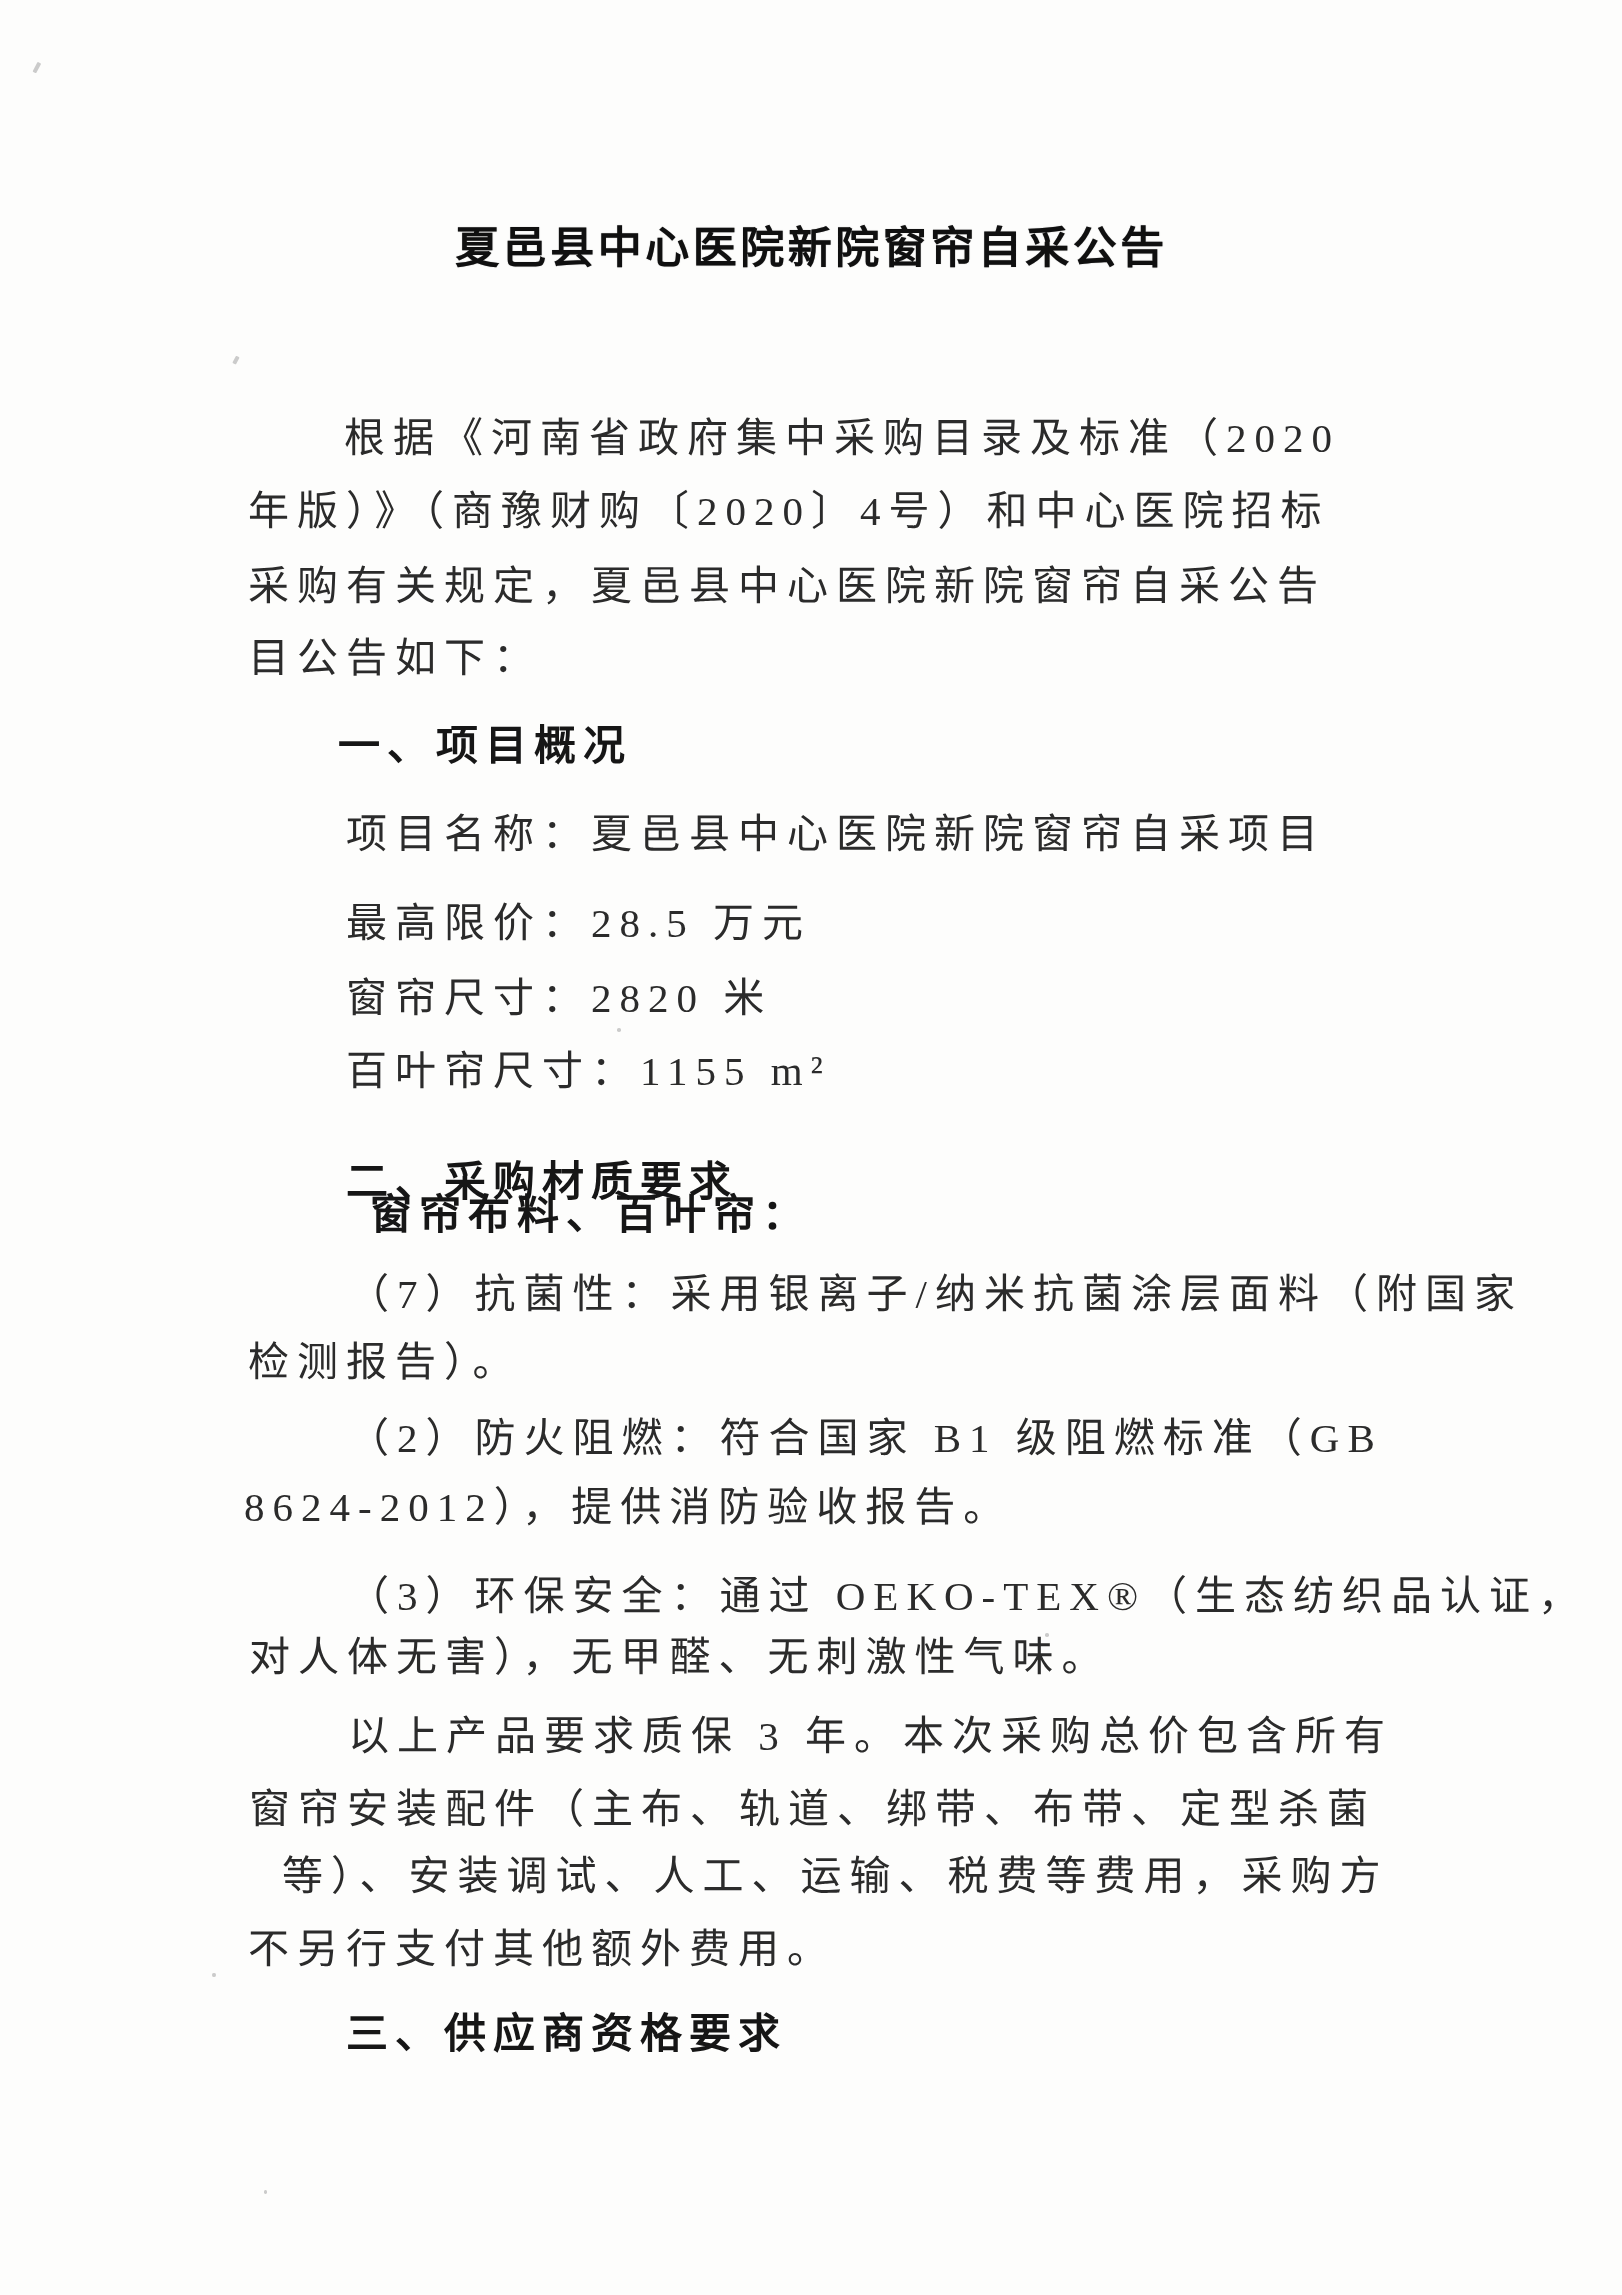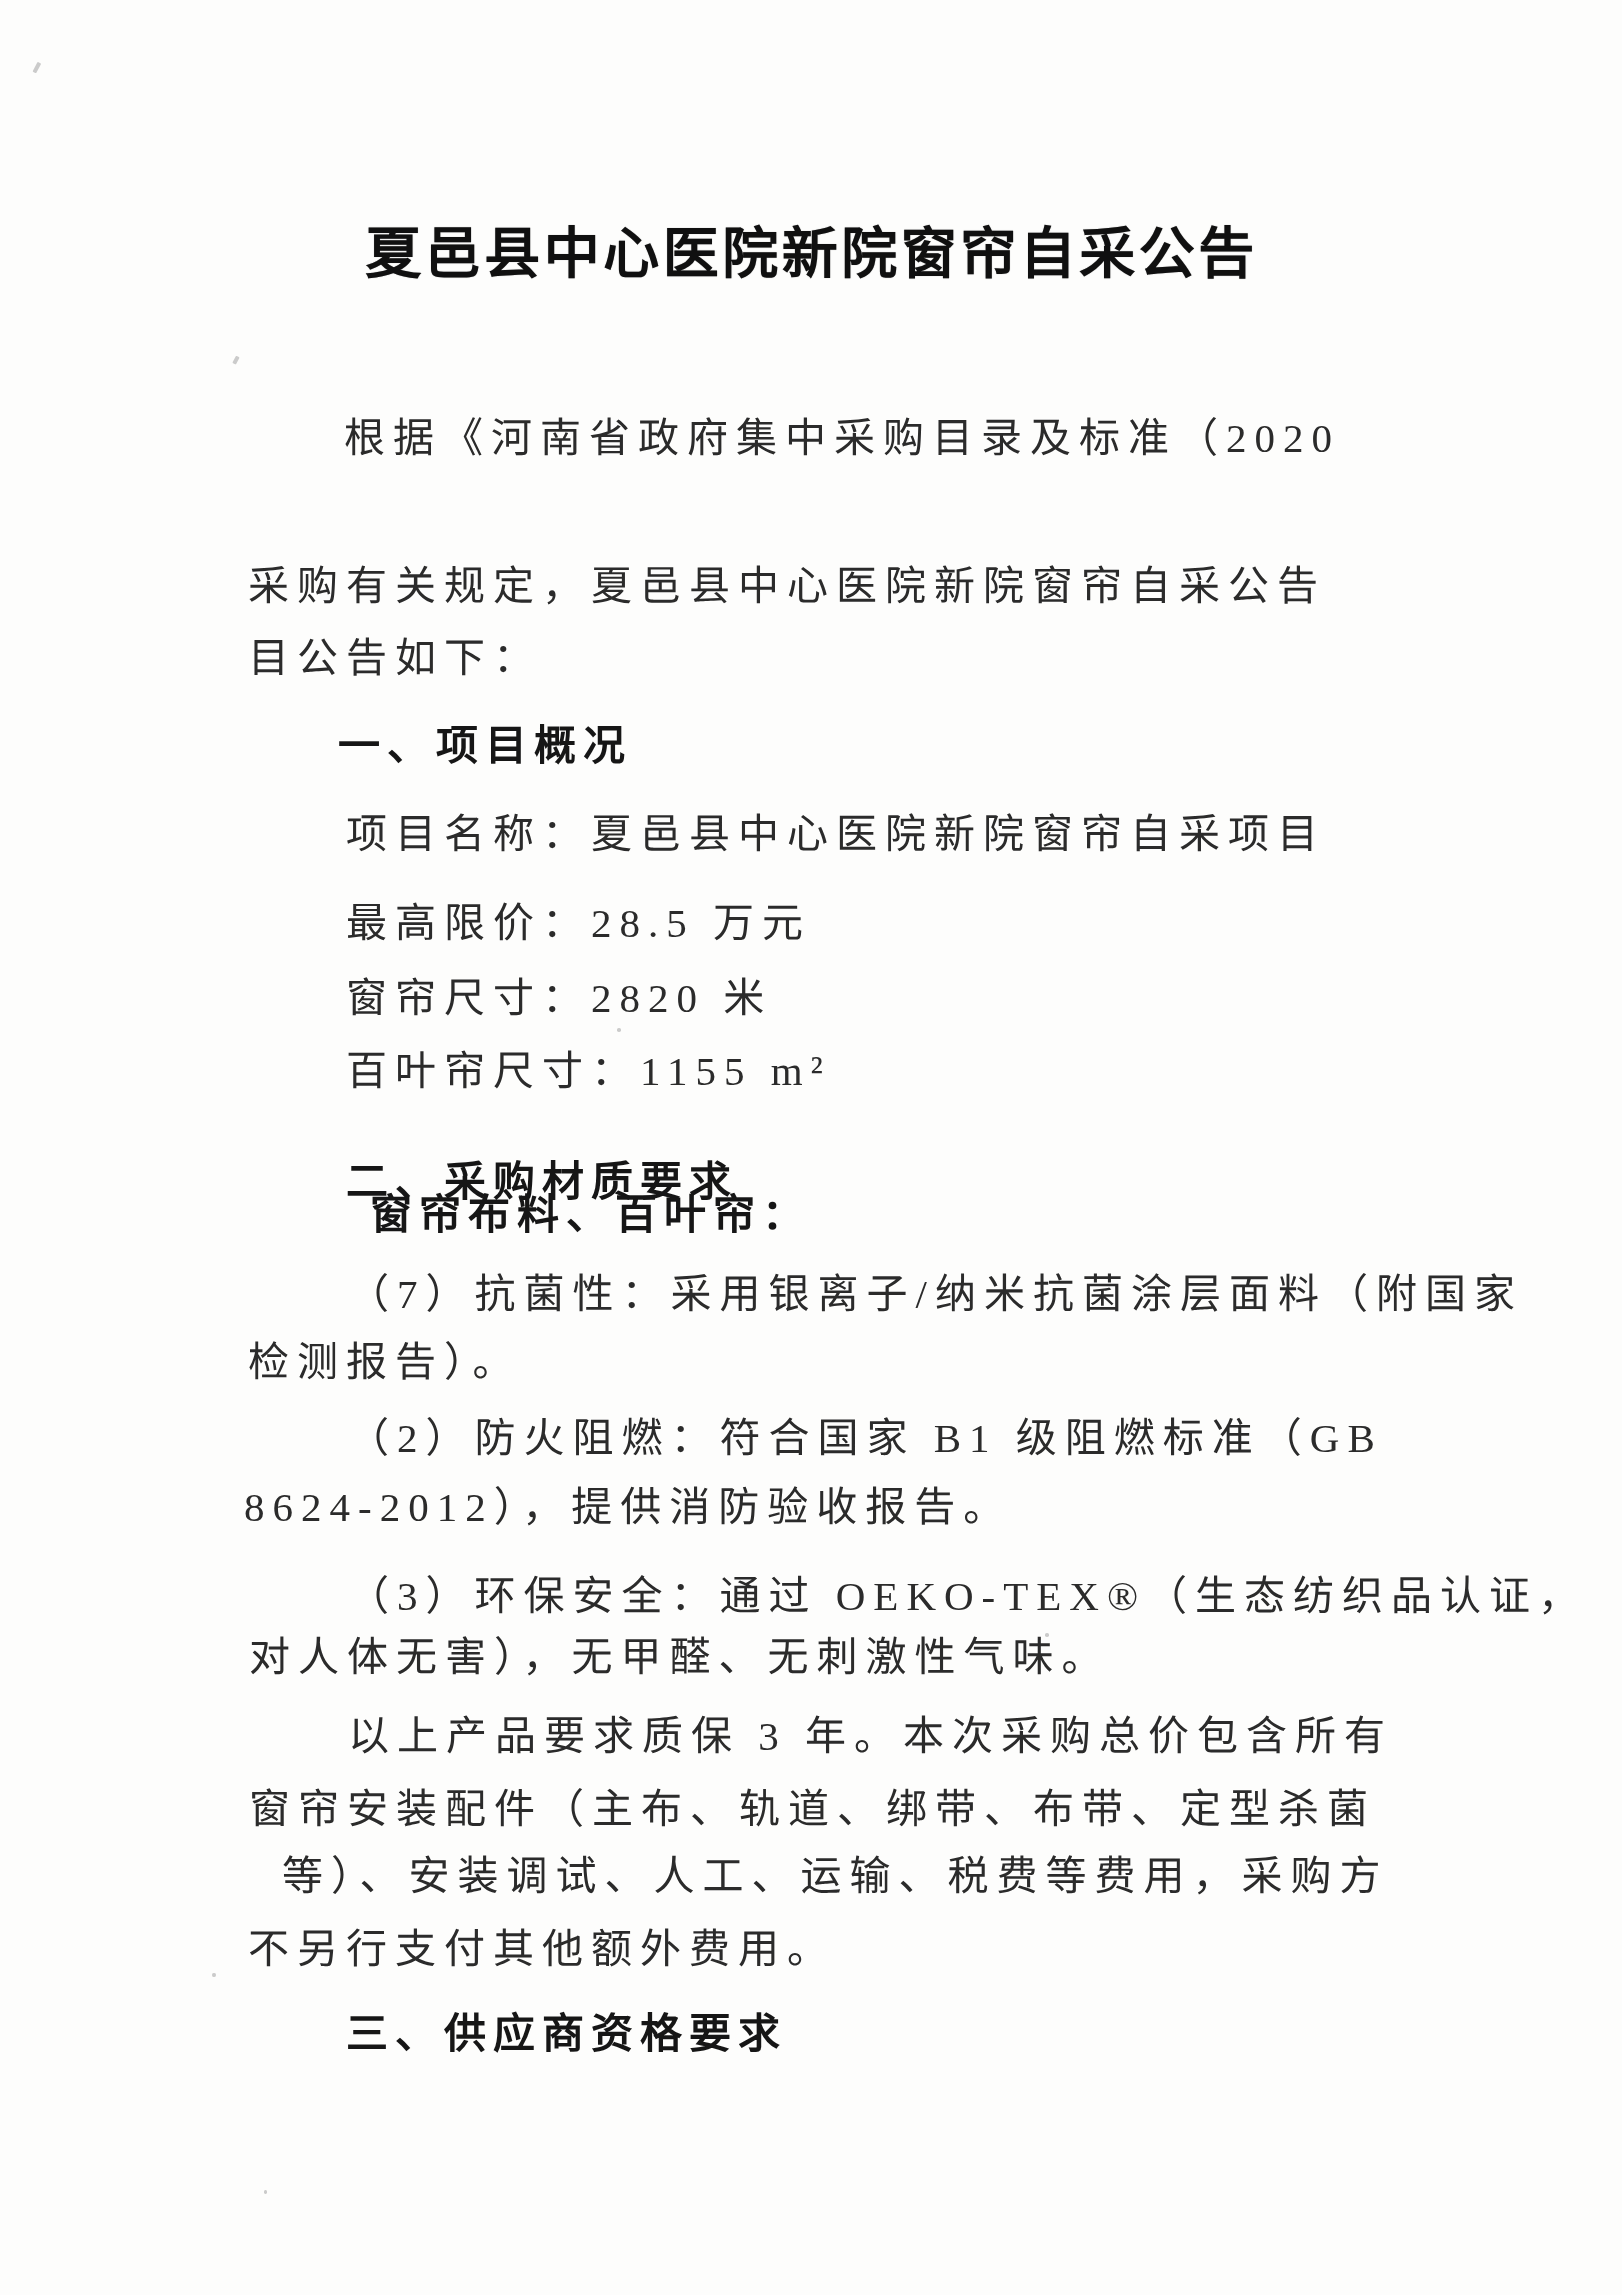--- a/index.html
+++ b/index.html
@@ -30,21 +30,21 @@
   
   .title {
     position: absolute;
     left: 0;
     top: 226px;
     width: 100%;
     margin: 0;
     text-align: center;
     font-family: "Liberation Sans", "DejaVu Sans", sans-serif;
     font-weight: 700;
-    font-size: 56px;
+    font-size: 44px;
     line-height: 1;
     letter-spacing: 3.5px;
     color: #101010;
     text-shadow: 0 0 0.9px rgba(20,20,20,0.45);
   }
   
   .speck {
     position: absolute;
     background: #9a9a9a;
     border-radius: 50%;
@@ -60,20 +60,21 @@
   <span class="speck slash" style="left:35px;top:62px;width:3.5px;height:10.6px;"></span>
   <span class="speck slash" style="left:234px;top:356px;width:3.5px;height:8px;"></span>
   <span class="speck" style="left:617px;top:1028px;width:3.5px;height:3.5px;"></span>
   <span class="speck" style="left:1045px;top:1633px;width:3.5px;height:3.5px;"></span>
   <span class="speck" style="left:212px;top:1973px;width:3.5px;height:4.4px;"></span>
   <span class="speck" style="left:264px;top:2190px;width:2.6px;height:3.5px;"></span>
 
   <h1 class="title">夏邑县中心医院新院窗帘自采公告</h1>
 
   <div class="ln" style="left:344px;top:418px;">根据《河南省政府集中采购目录及标准（2020</div>
+  <div class="ln" style="left:248px;top:491px;">年版）》（商豫财购〔2020〕4号）和中心医院招标</div>
   <div class="ln" style="left:248px;top:566px;">采购有关规定，夏邑县中心医院新院窗帘自采公告</div>
   <div class="ln" style="left:248px;top:638px;">目公告如下：</div>
 
   <div class="ln hd" style="left:338px;top:725px;">一、项目概况</div>
   <div class="ln" style="left:346px;top:814px;">项目名称：夏邑县中心医院新院窗帘自采项目</div>
   <div class="ln" style="left:346px;top:903px;">最高限价：28.5 万元</div>
   <div class="ln" style="left:346px;top:978px;">窗帘尺寸：2820 米</div>
   <div class="ln" style="left:346px;top:1051px;">百叶帘尺寸：1155 m²</div>
 
   <div class="ln hd" style="left:346px;top:1161px;">二、采购材质要求</div>

